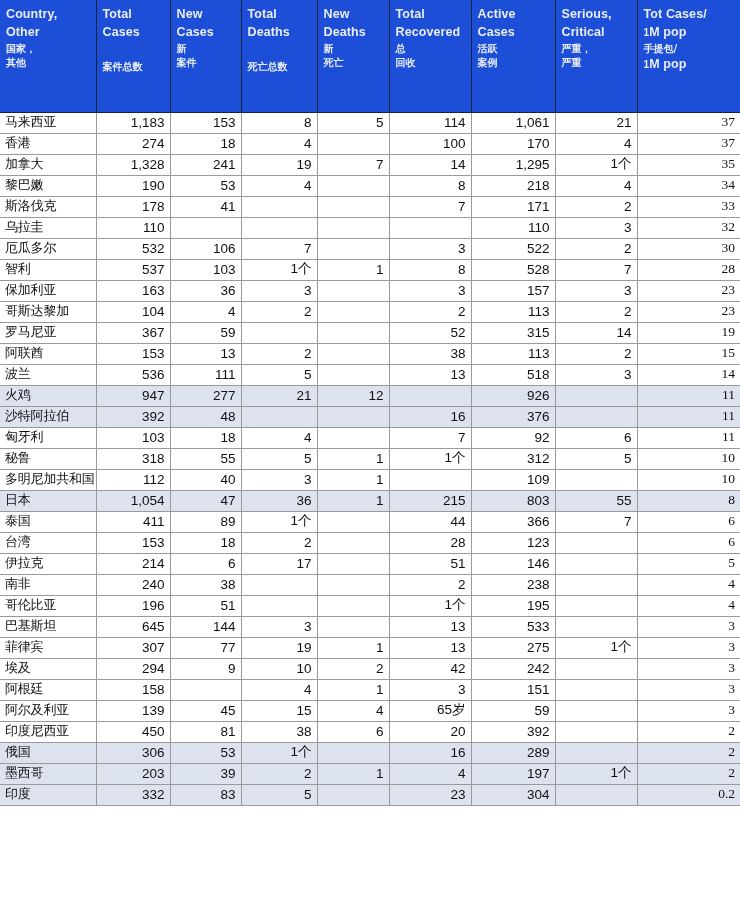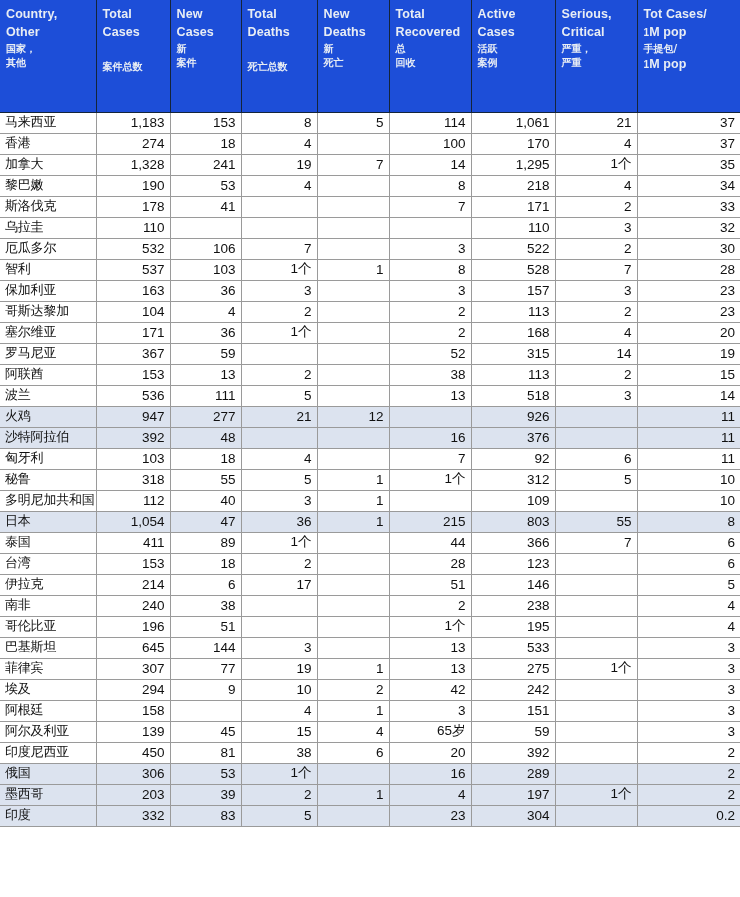--- a/index.html
+++ b/index.html
@@ -57,21 +57,21 @@
     font-size: 13.5px;
   }
   #covid-table tbody td.country {
     text-align: left;
     font-family: Liberation Mono, monospace;
     font-size: 13px;
     border-left: none;
     letter-spacing: -0.2px;
   }
   #covid-table tbody td.num { text-align: right; }
-  #covid-table tbody td:last-child { border-right: none; }
+  #covid-table tbody td:last-child { border-right: none; font-family: Liberation Serif, serif; }
 
   tbody tr.hl td { background: #DCE3EF; }
   tbody tr.normal td { background: #FFFFFF; }
 </style>
 </head>
 <body>
 
 <table id="covid-table">
   <colgroup>
     <col style="width:96px">
@@ -247,31 +247,20 @@
         <td class="num">104</td>
         <td class="num">4</td>
         <td class="num">2</td>
         <td class="num"></td>
         <td class="num">2</td>
         <td class="num">113</td>
         <td class="num">2</td>
         <td class="num">23</td>
       </tr>
       <tr class="normal">
-        <td class="country">塞尔维亚</td>
-        <td class="num">171</td>
-        <td class="num">36</td>
-        <td class="num">1个</td>
-        <td class="num"></td>
-        <td class="num">2</td>
-        <td class="num">168</td>
-        <td class="num">4</td>
-        <td class="num">20</td>
-      </tr>
-      <tr class="normal">
         <td class="country">罗马尼亚</td>
         <td class="num">367</td>
         <td class="num">59</td>
         <td class="num"></td>
         <td class="num"></td>
         <td class="num">52</td>
         <td class="num">315</td>
         <td class="num">14</td>
         <td class="num">19</td>
       </tr>

